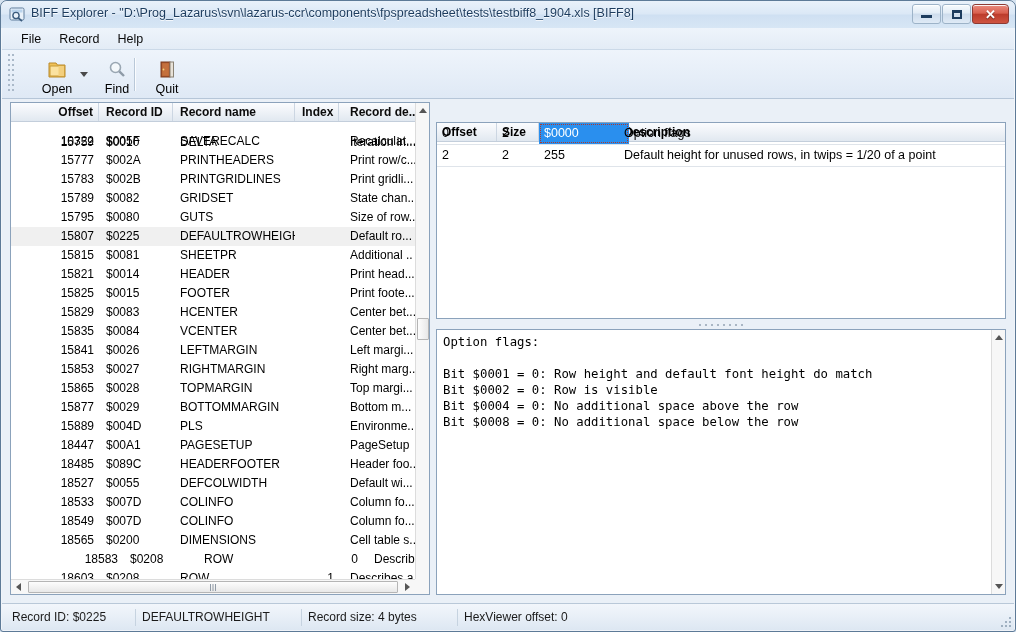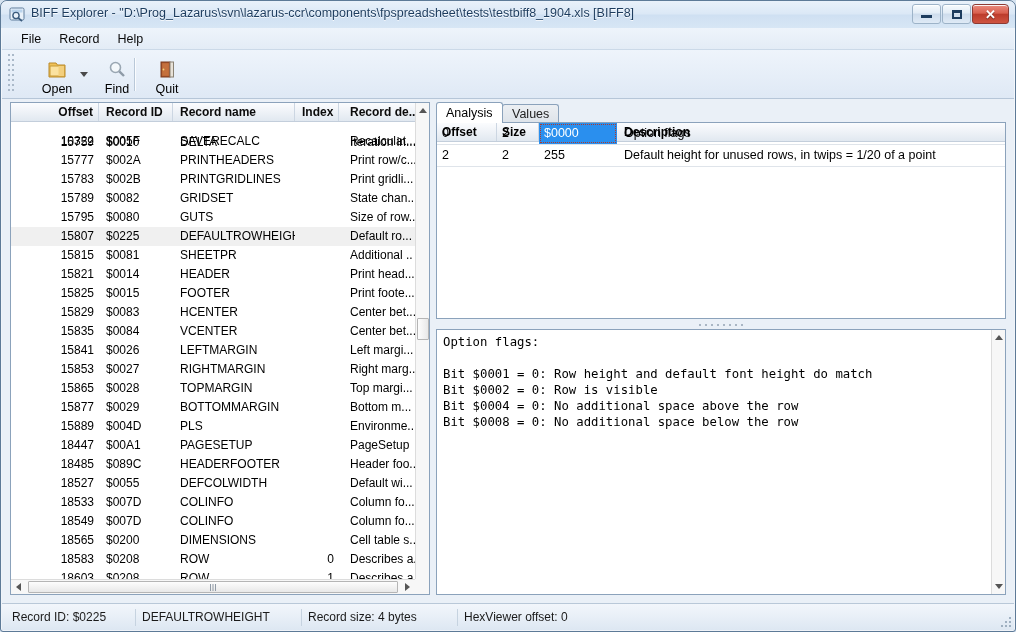--- a/index.html
+++ b/index.html
@@ -216,21 +216,21 @@
     font-size:12px; font-weight:bold; padding:0 5px;
     border-right:1px solid #ccd6e2; white-space:nowrap; overflow:hidden;
   }
   .drow { position:absolute; left:0; right:0; height:22px; border-bottom:1px solid #dfe4ea; }
   .dc {
     position:absolute; top:0; height:21px; line-height:21px;
     font-size:12.5px; padding:0 5px; white-space:nowrap; overflow:hidden;
   }
   .d-offset { left:0;   width:60px; }
   .d-size   { left:60px; width:42px; }
-  .d-value  { left:102px; width:78px; }
+  .d-value  { left:102px; width:90px; }
   .d-desc   { left:182px; right:2px; }
   .cell-selected {
     background:#2a8fee; color:#fff;
     outline:1px dotted #b23a2a; outline-offset:-2px;
   }
 
   
   #splitter {
     position:absolute; left:0; top:219px; right:0; height:8px;
     display:flex; align-items:center; justify-content:center; cursor:row-resize;
@@ -527,21 +527,21 @@
               <div class="gc c-index"></div>
               <div class="gc c-desc">Column fo...</div>
             </div>
             <div class="grow" style="top: 418px; position: absolute;">
               <div class="gc c-offset">18565</div>
               <div class="gc c-id">$0200</div>
               <div class="gc c-name">DIMENSIONS</div>
               <div class="gc c-index"></div>
               <div class="gc c-desc">Cell table s...</div>
             </div>
-            <div class="grow" style="top: 437px; position: absolute;">
+            <div class="grow" style="top: 437px; position: absolute; margin-left: 24px;">
               <div class="gc c-offset">18583</div>
               <div class="gc c-id">$0208</div>
               <div class="gc c-name">ROW</div>
               <div class="gc c-index">0</div>
               <div class="gc c-desc">Describes a...</div>
             </div>
             <div class="grow" style="top: 456px; position: absolute;">
               <div class="gc c-offset">18603</div>
               <div class="gc c-id">$0208</div>
               <div class="gc c-name">ROW</div>
@@ -576,24 +576,20 @@
         </div>
         <div class="hsb-arrow-r">
             <div class="tri-rt"></div>
           </div>
       </div>
       <div id="grid-corner"></div>
     </div>
 
     <div id="right-pane">
 
-      <div id="tabstrip">
-        <div class="tab active" id="tab-analysis">Analysis</div>
-        <div class="tab inactive" id="tab-values">Values</div>
-      </div>
 
       <div id="tabpage">
         <div id="detail-head">
           <div class="dh d-offset">Offset</div>
           <div class="dh d-size">Size</div>
           <div class="dh d-value">Value</div>
           <div class="dh d-desc" style="border-right:none">Description</div>
         </div>
         <div id="detail-body">
             <div class="drow" style="top: 0px;">

